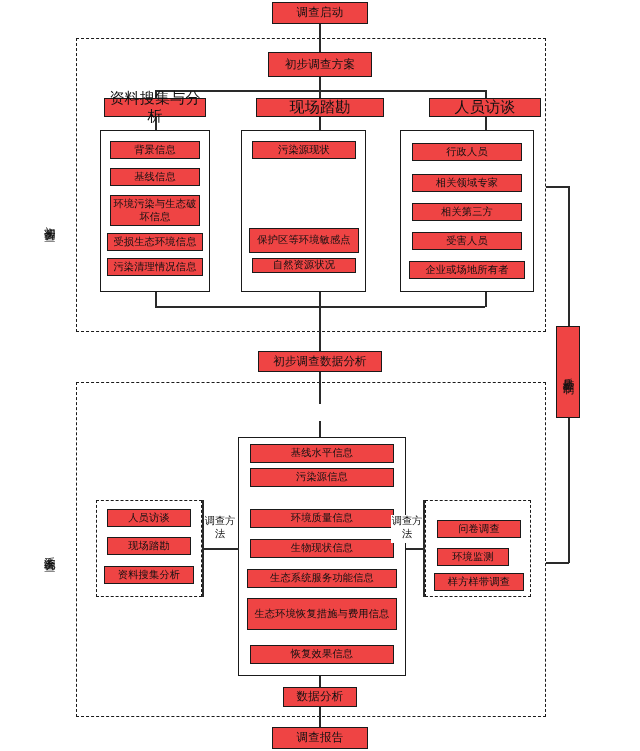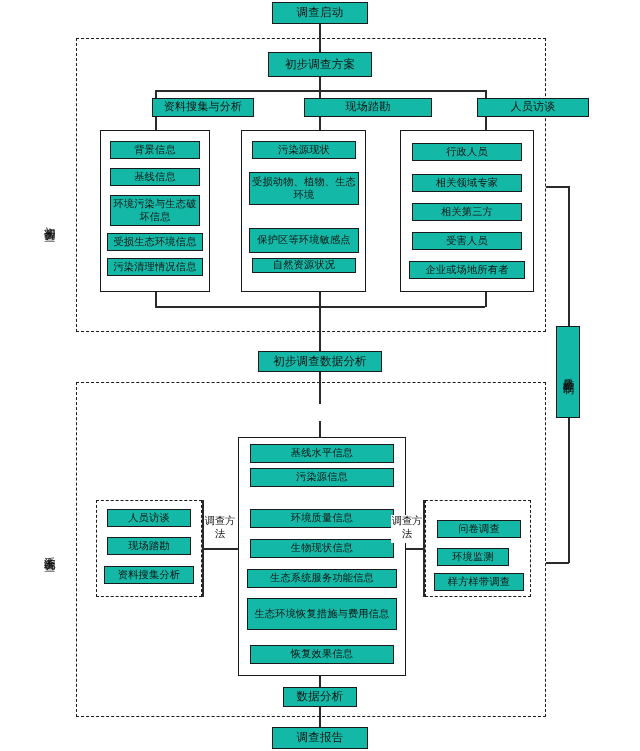--- a/index.html
+++ b/index.html
@@ -16,32 +16,32 @@
     height: 751px;
     background: #ffffff;
     overflow: hidden;
   }
 
   
   .box {
     position: absolute;
     box-sizing: border-box;
     border: 1.4px solid #1a1a1a;
-    background: #14b8a6;
+    background: #ef4444;
     display: flex;
     align-items: center;
     justify-content: center;
     text-align: center;
     color: #111111;
     font-size: 11.5px;
     line-height: 1.18;
     letter-spacing: 0.2px;
     z-index: 3;
   }
-  .box.small { font-size: 11px; margin-left: 48px; }
+  .box.small { font-size: 15px; }
   .box.tiny  { font-size: 10.2px; }
 
   .group-box {
     position: absolute;
     box-sizing: border-box;
     border: 1.4px solid #1a1a1a;
     background: #ffffff;
     z-index: 2;
   }
 
@@ -126,21 +126,20 @@
   <div class="box tiny" style="left:110px; top:168px; width:90px; height:18px;">基线信息</div>
   <div class="box tiny" style="left:110px; top:195px; width:90px; height:31px;">环境污染与生态破坏信息</div>
   <div class="box tiny" style="left:107px; top:233px; width:96px; height:18px;">受损生态环境信息</div>
   <div class="box tiny" style="left:107px; top:258px; width:96px; height:18px;">污染清理情况信息</div>
 
   <div class="vline" style="left:319px; top:90px; height:9px;"></div>
   <div class="box small" style="left:256px; top:98px; width:128px; height:19px;">现场踏勘</div>
   <div class="vline" style="left:319px; top:117px; height:14px;"></div>
   <div class="group-box" style="left:241px; top:130px; width:125px; height:162px;"></div>
   <div class="box tiny" style="left:252px; top:141px; width:104px; height:18px;">污染源现状</div>
-  <div class="box tiny" style="left:249px; top:172px; width:110px; height:33px;">受损动物、植物、生态环境</div>
   <div class="box tiny" style="left:249px; top:228px; width:110px; height:25px;">保护区等环境敏感点</div>
   <div class="box tiny" style="left:252px; top:258px; width:104px; height:15px;">自然资源状况</div>
 
   <div class="vline" style="left:485px; top:90px; height:9px;"></div>
   <div class="box small" style="left:429px; top:98px; width:112px; height:19px;">人员访谈</div>
   <div class="vline" style="left:485px; top:117px; height:14px;"></div>
   <div class="group-box" style="left:400px; top:130px; width:134px; height:162px;"></div>
   <div class="box tiny" style="left:412px; top:143px; width:110px; height:18px;">行政人员</div>
   <div class="box tiny" style="left:412px; top:174px; width:110px; height:18px;">相关领域专家</div>
   <div class="box tiny" style="left:412px; top:203px; width:110px; height:18px;">相关第三方</div>

